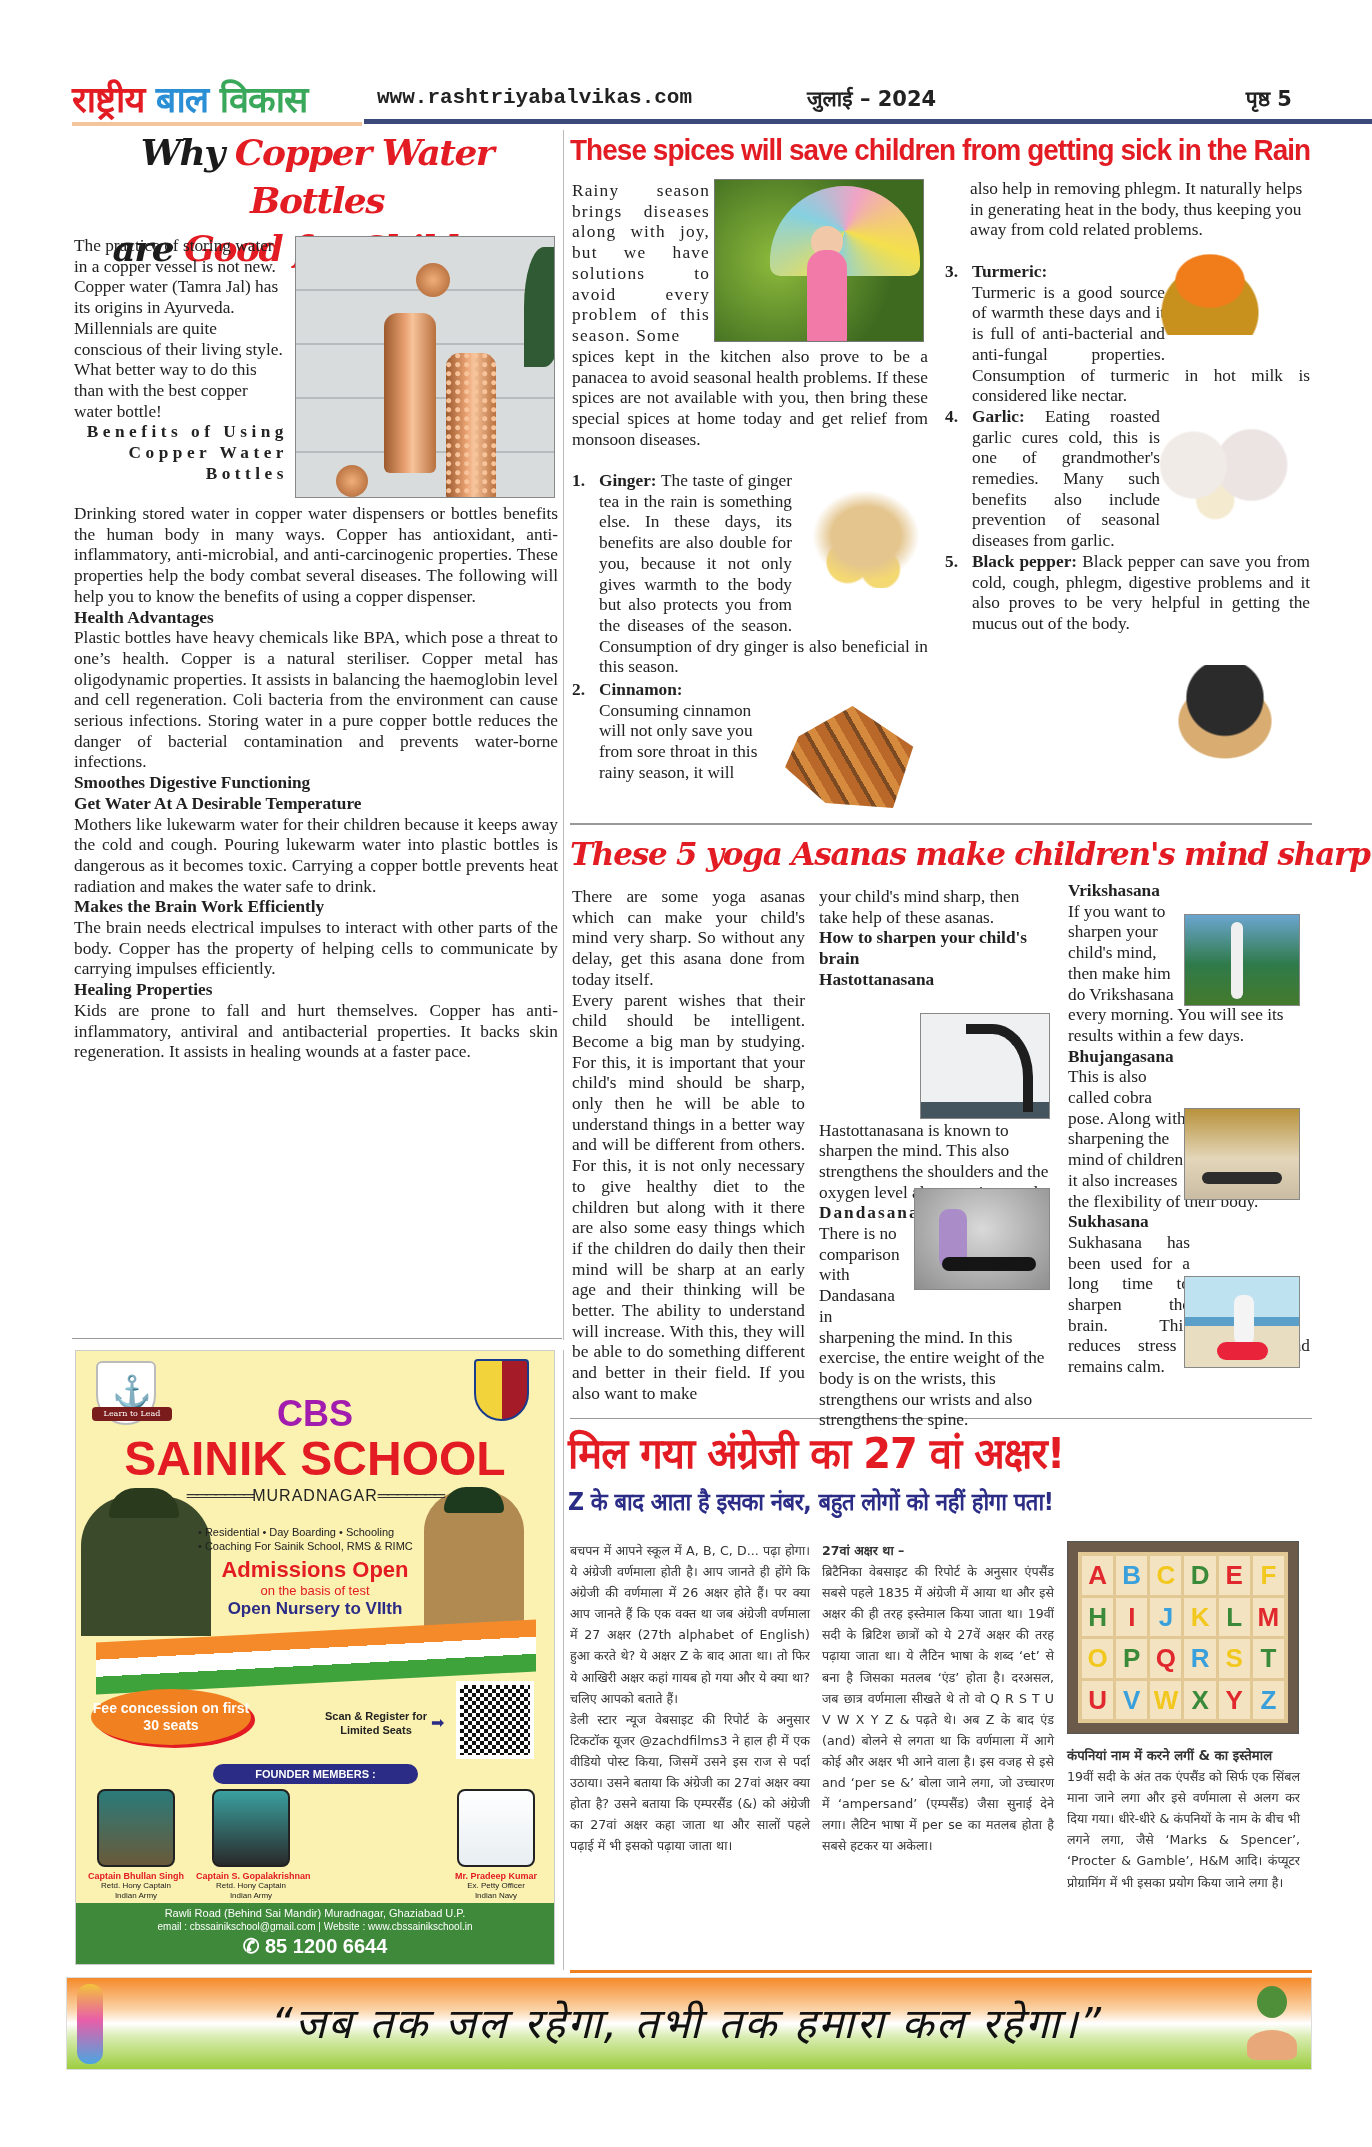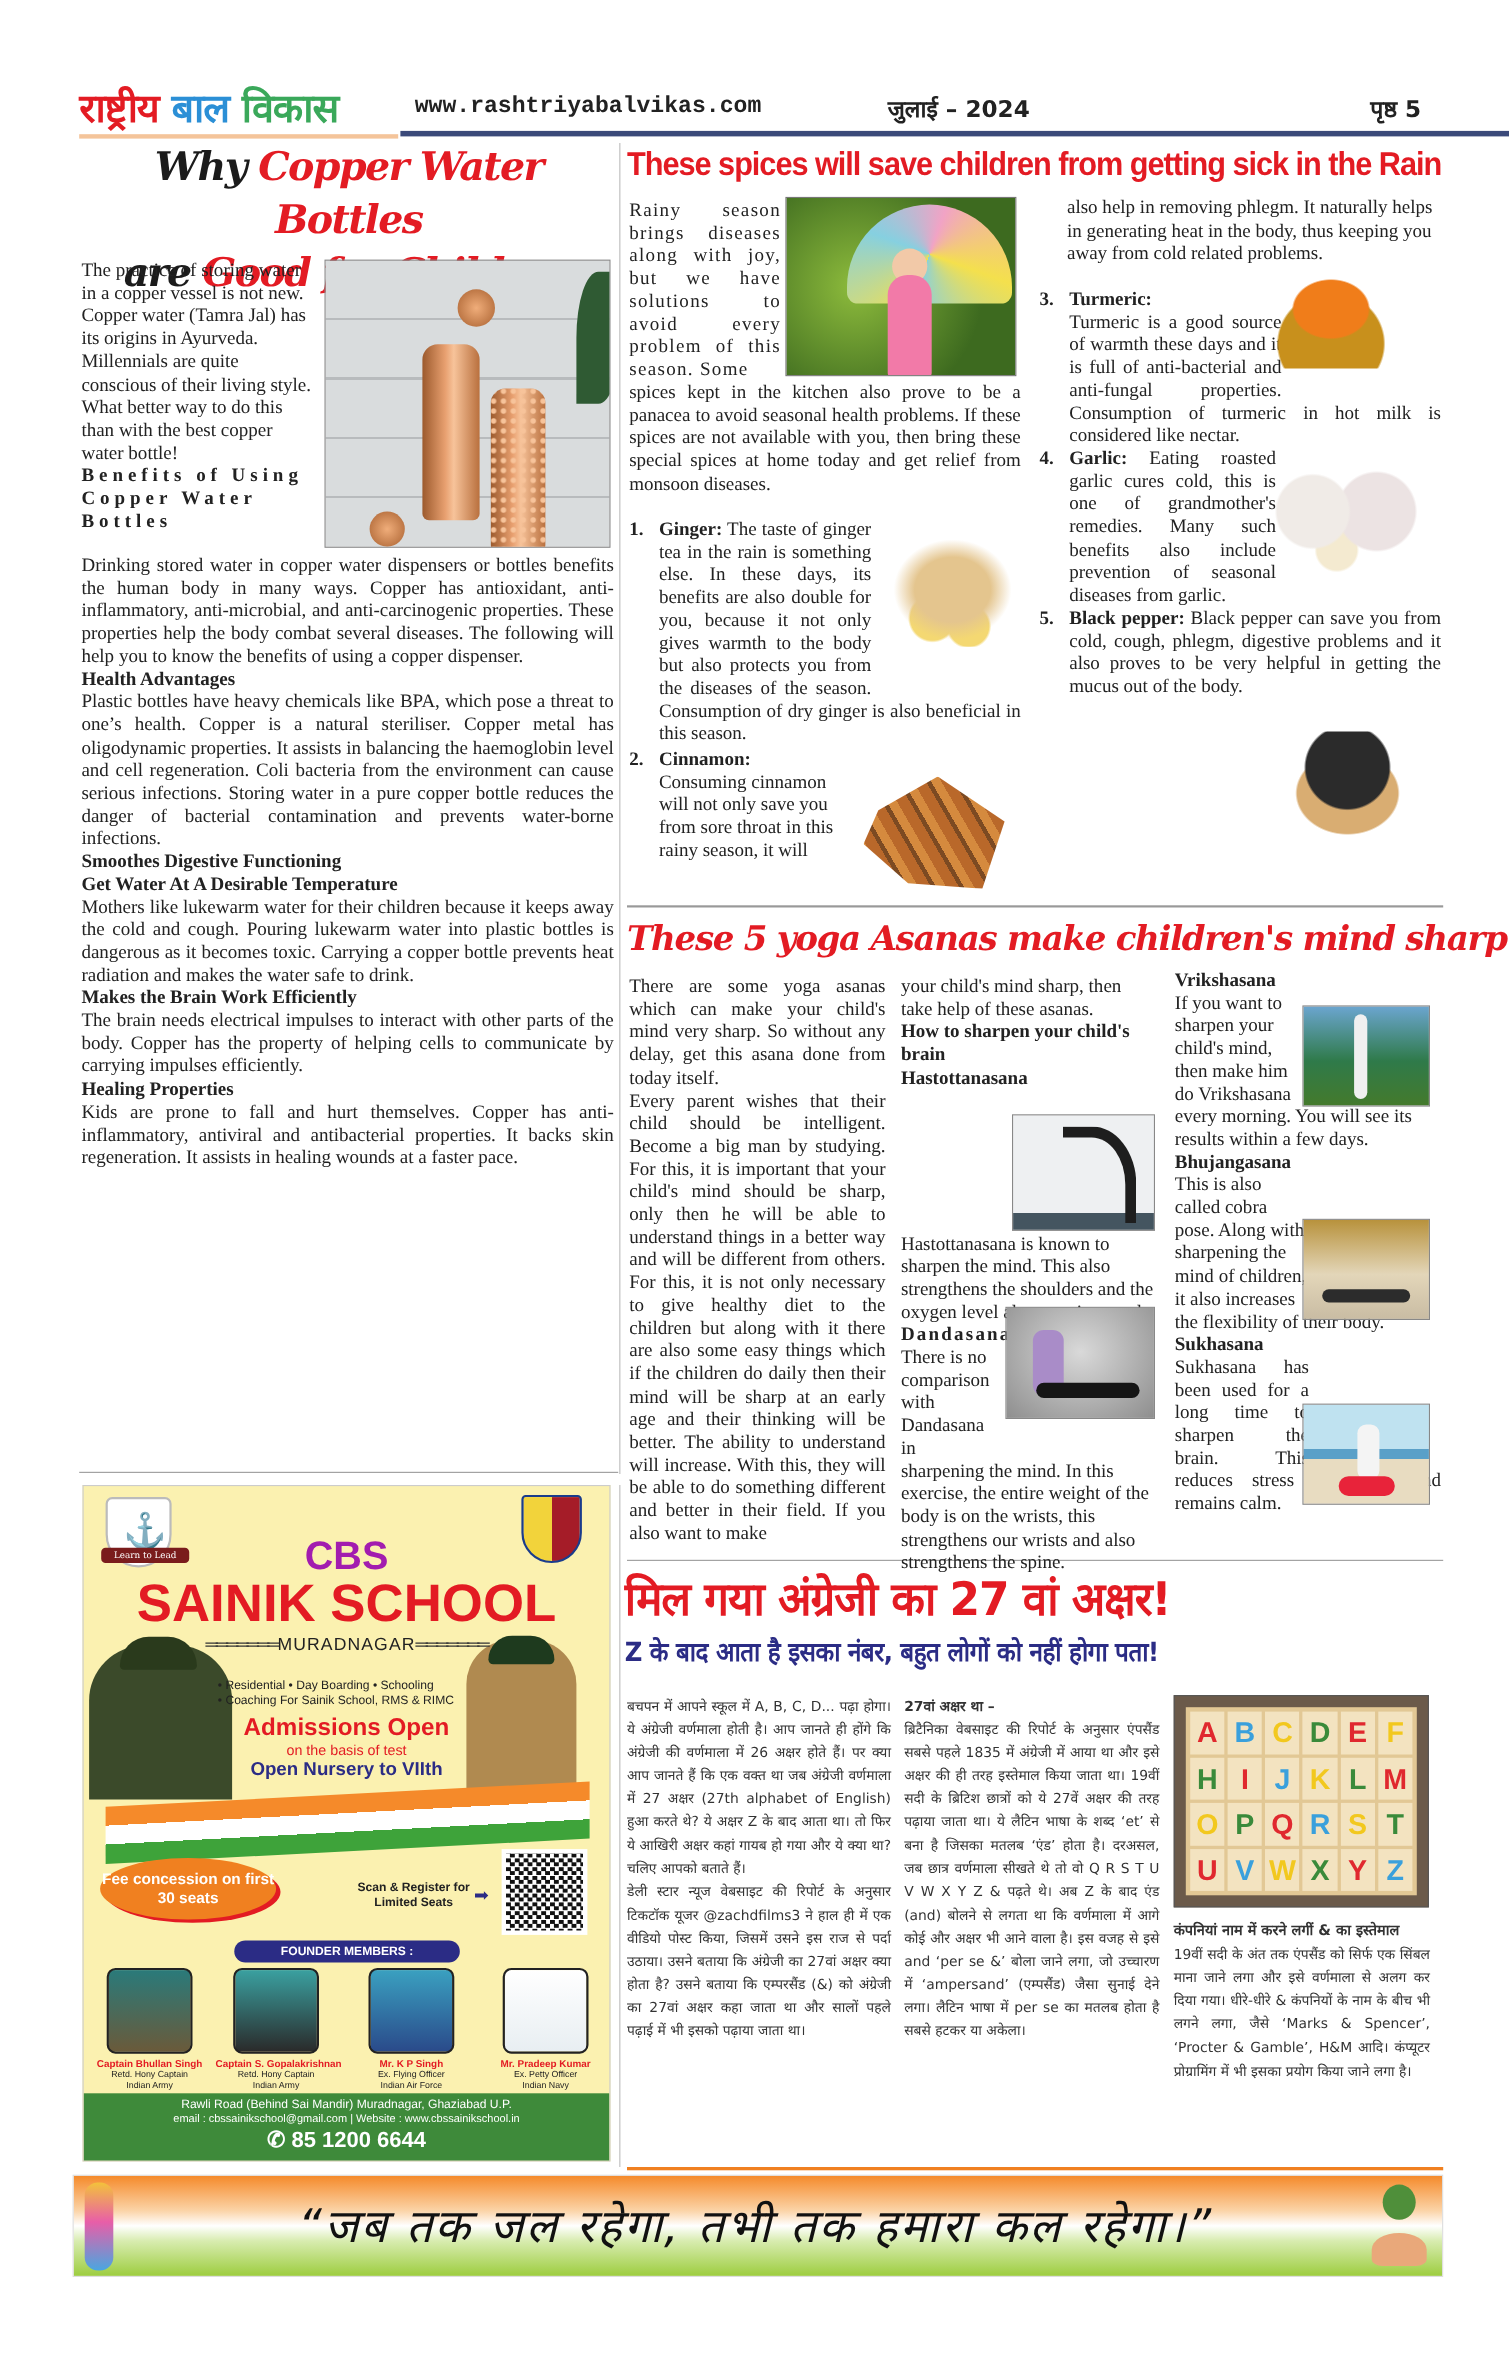--- a/index.html
+++ b/index.html
@@ -158,21 +158,21 @@
   <div class="a1-photo" title="Two copper water bottles with lids on white wooden planks">
     <div class="cap" style="left:120px; top:26px; width:34px; height:34px;"></div>
     <div class="bottle" style="left:88px; top:76px; width:52px; height:160px;"></div>
     <div class="bottle" style="left:150px; top:116px; width:50px; height:148px; background: radial-gradient(circle at 30% 30%, #f7c39a 2px, transparent 3px) 0 0/9px 9px, linear-gradient(90deg,#9c5a2d,#e8a070 40%,#f7c39a 55%,#b9703e);"></div>
     <div class="cap" style="left:40px; top:228px; width:32px; height:32px;"></div>
     <div class="leaf"></div>
   </div>
 
   <div class="body-text" style="left:74px; top:236px; width:214px; text-align:left;">
     <p>The practice of storing water in a copper vessel is not new. Copper water (Tamra Jal) has its origins in Ayurveda. Millennials are quite conscious of their living style. What better way to do this than with the best copper water bottle!</p>
-    <span class="sub" style="letter-spacing:4.5px; margin-top:0;">Benefits of Using Copper Water Bottles</span>
+    <span class="sub" style="letter-spacing:4.5px; margin-top:0;text-align:right;">Benefits of Using Copper Water Bottles</span>
   </div>
 
   <div class="body-text" style="left:74px; top:504px; width:484px;">
     <p>Drinking stored water in copper water dispensers or bottles benefits the human body in many ways. Copper has antioxidant, anti-inflammatory, anti-microbial, and anti-carcinogenic properties. These properties help the body combat several diseases. The following will help you to know the benefits of using a copper dispenser.</p>
     <span class="sub">Health Advantages</span>
     <p>Plastic bottles have heavy chemicals like BPA, which pose a threat to one’s health. Copper is a natural steriliser. Copper metal has oligodynamic properties. It assists in balancing the haemoglobin level and cell regeneration. Coli bacteria from the environment can cause serious infections. Storing water in a pure copper bottle reduces the danger of bacterial contamination and prevents water-borne infections.</p>
     <span class="sub">Smoothes Digestive Functioning</span>
     <span class="sub">Get Water At A Desirable Temperature</span>
     <p>Mothers like lukewarm water for their children because it keeps away the cold and cough. Pouring lukewarm water into plastic bottles is dangerous as it becomes toxic. Carrying a copper bottle prevents heat radiation and makes the water safe to drink.</p>
     <span class="sub">Makes the Brain Work Efficiently</span>
@@ -303,26 +303,20 @@
     <div class="f-photo" style="background:linear-gradient(180deg,#2a7a7a,#6a5a3a);"></div>
     <div class="f-name">Captain Bhullan Singh</div>
     <div class="f-role">Retd. Hony Captain</div>
     <div class="f-role">Indian Army</div>
   </div>
   <div class="founder" style="left:120px;">
     <div class="f-photo" style="background:linear-gradient(180deg,#3aa0a0,#2a2a2a);"></div>
     <div class="f-name">Captain S. Gopalakrishnan</div>
     <div class="f-role">Retd. Hony Captain</div>
     <div class="f-role">Indian Army</div>
-  </div>
-  <div class="founder" style="left:243px;">
-    <div class="f-photo" style="background:linear-gradient(180deg,#3aa0c0,#2a4a8a);"></div>
-    <div class="f-name">Mr. K P Singh</div>
-    <div class="f-role">Ex. Flying Officer</div>
-    <div class="f-role">Indian Air Force</div>
   </div>
   <div class="founder" style="left:365px;">
     <div class="f-photo" style="background:linear-gradient(180deg,#ffffff,#e8eef2);"></div>
     <div class="f-name">Mr. Pradeep Kumar</div>
     <div class="f-role">Ex. Petty Officer</div>
     <div class="f-role">Indian Navy</div>
   </div>
 
   <div class="footer-strip">
     <div class="addr">Rawli Road (Behind Sai Mandir)  Muradnagar, Ghaziabad U.P.</div>

